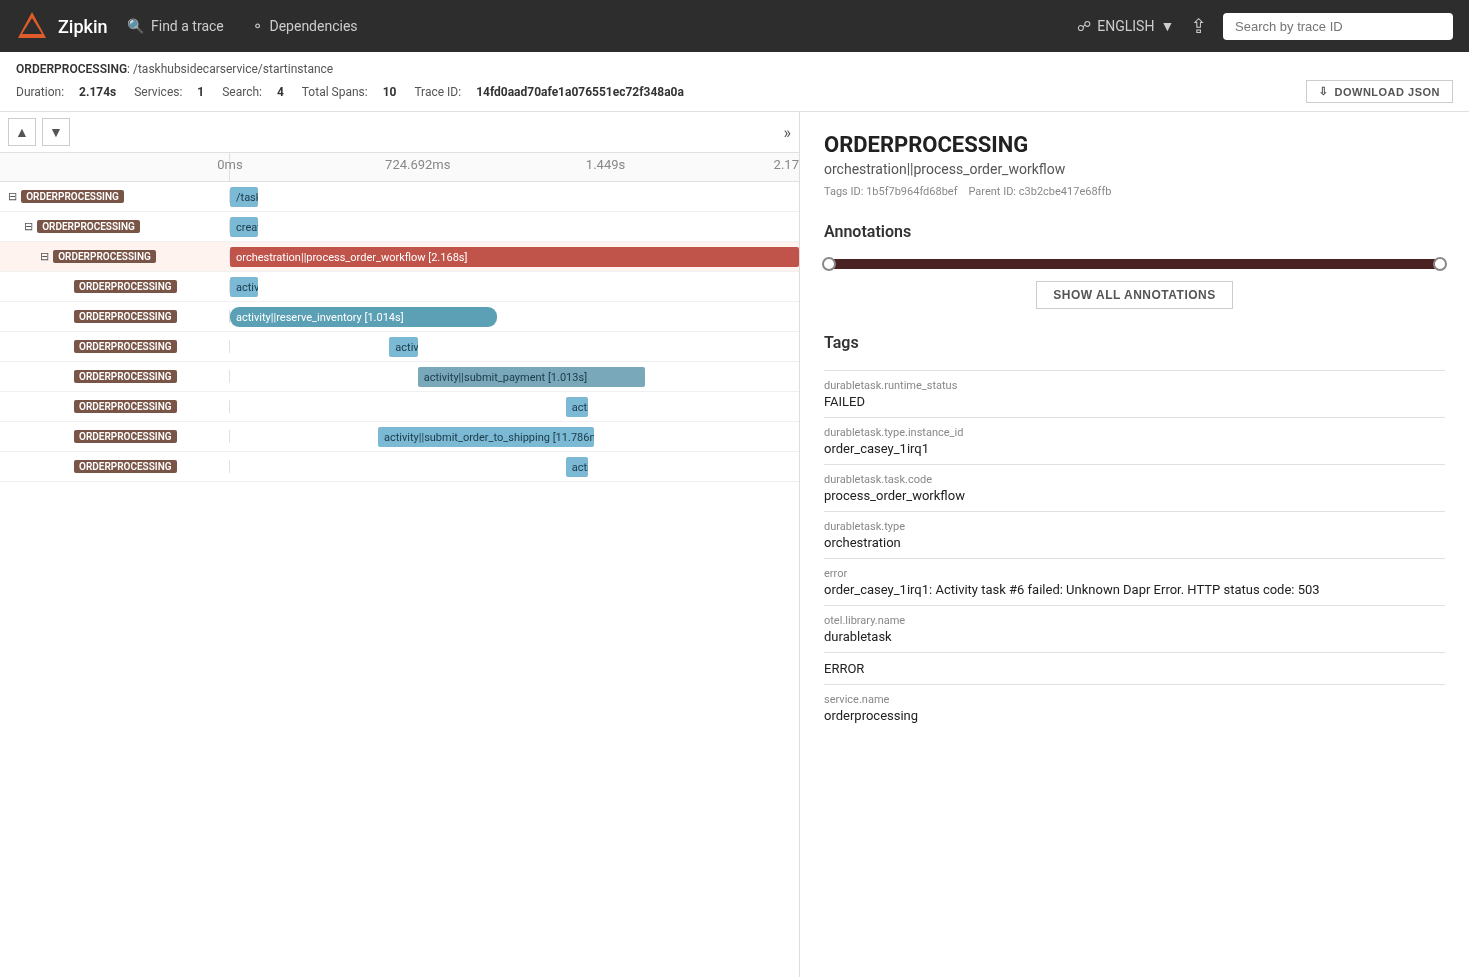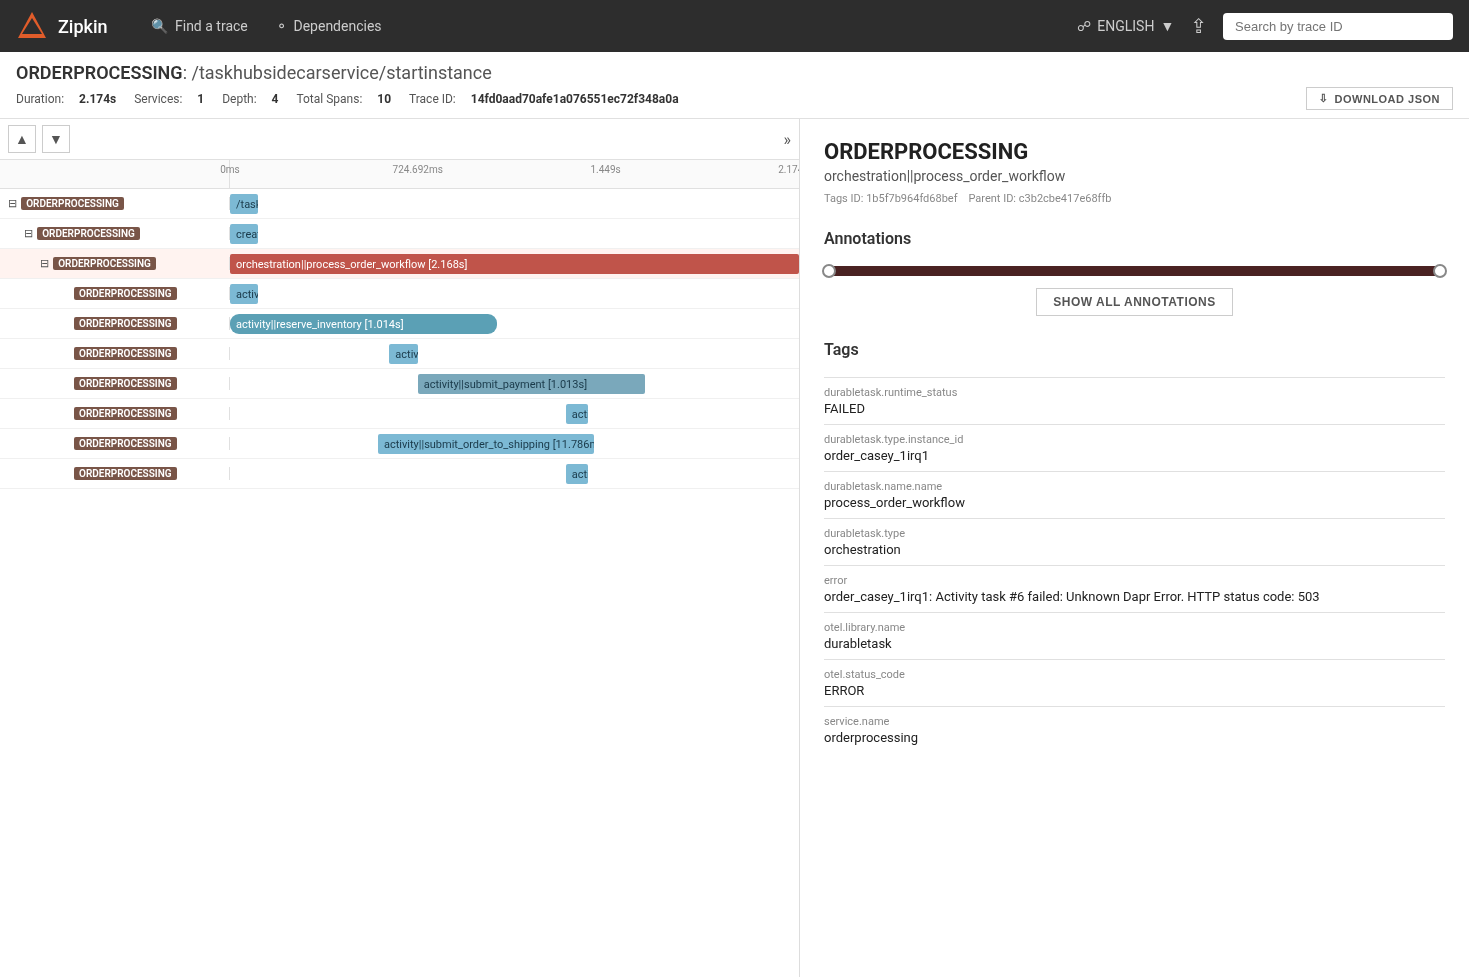--- a/index.html
+++ b/index.html
@@ -6,21 +6,21 @@
     body { font-family: 'Roboto', Arial, sans-serif; font-size: 13px; background: #f5f5f5; color: #333; }
 
     
     .top-nav {
       background: #2d2d2d;
       color: #fff;
       height: 52px;
       display: flex;
       align-items: center;
       padding: 0 16px;
-      gap: 32px;
+      gap: 8px;
     }
     .nav-logo {
       display: flex;
       align-items: center;
       gap: 10px;
       font-size: 18px;
       font-weight: 500;
       color: #fff;
     }
     .logo-icon {
@@ -73,21 +73,21 @@
       outline: none;
     }
 
     
     .trace-header {
       background: #fff;
       border-bottom: 1px solid #e0e0e0;
       padding: 10px 16px 8px;
     }
     .trace-title {
-      font-size: 18px;
+      font-size: 12px;
       font-weight: 600;
       color: #212121;
       margin-bottom: 4px;
     }
     .trace-title span.service { color: #333; }
     .trace-title span.path { color: #555; font-weight: 400; }
     .trace-meta {
       font-size: 12px;
       color: #555;
       display: flex;
@@ -167,21 +167,21 @@
       border-right: 1px solid #e0e0e0;
     }
     .timeline-ruler {
       flex: 1;
       position: relative;
       height: 28px;
       padding: 4px 0;
     }
     .ruler-label {
       position: absolute;
-      font-size: 10px;
+      font-size: 13px;
       color: #888;
       transform: translateX(-50%);
     }
 
     
     .spans-container {
       overflow-y: auto;
       flex: 1;
     }
     .span-row {
@@ -355,21 +355,21 @@
   </div>
 </nav>
 
 <div class="trace-header">
   <div class="trace-title">
     <span class="service">ORDERPROCESSING</span><span class="path">: /taskhubsidecarservice/startinstance</span>
   </div>
   <div class="trace-meta">
     <span>Duration:</span>&nbsp;<strong>2.174s</strong>&nbsp;&nbsp;
     <span>Services:</span>&nbsp;<strong>1</strong>&nbsp;&nbsp;
-    <span>Depth:</span>&nbsp;<strong>4</strong>&nbsp;&nbsp;
+    <span>Search:</span>&nbsp;<strong>4</strong>&nbsp;&nbsp;
     <span>Total Spans:</span>&nbsp;<strong>10</strong>&nbsp;&nbsp;
     <span>Trace ID:</span>&nbsp;<strong>14fd0aad70afe1a076551ec72f348a0a</strong>
     <button class="download-btn">
       <span>⇩</span>
       <span>DOWNLOAD JSON</span>
     </button>
   </div>
 </div>
 
 <div class="main-content">
@@ -509,37 +509,36 @@
     <div class="tags-section" id="tags-section">
     <div class="tag-row">
           <div class="tag-key">durabletask.runtime_status</div>
           <div class="tag-value">FAILED</div>
         </div>
         <div class="tag-row">
           <div class="tag-key">durabletask.type.instance_id</div>
           <div class="tag-value">order_casey_1irq1</div>
         </div>
         <div class="tag-row">
-          <div class="tag-key">durabletask.name.name</div>
+          <div class="tag-key">durabletask.task.code</div>
           <div class="tag-value">process_order_workflow</div>
         </div>
         <div class="tag-row">
           <div class="tag-key">durabletask.type</div>
           <div class="tag-value">orchestration</div>
         </div>
         <div class="tag-row">
           <div class="tag-key">error</div>
           <div class="tag-value">order_casey_1irq1: Activity task #6 failed: Unknown Dapr Error. HTTP status code: 503</div>
         </div>
         <div class="tag-row">
           <div class="tag-key">otel.library.name</div>
           <div class="tag-value">durabletask</div>
         </div>
         <div class="tag-row">
-          <div class="tag-key">otel.status_code</div>
           <div class="tag-value">ERROR</div>
         </div>
         <div class="tag-row">
           <div class="tag-key">service.name</div>
           <div class="tag-value">orderprocessing</div>
         </div>
       </div>
   </div>
 
 </div>

